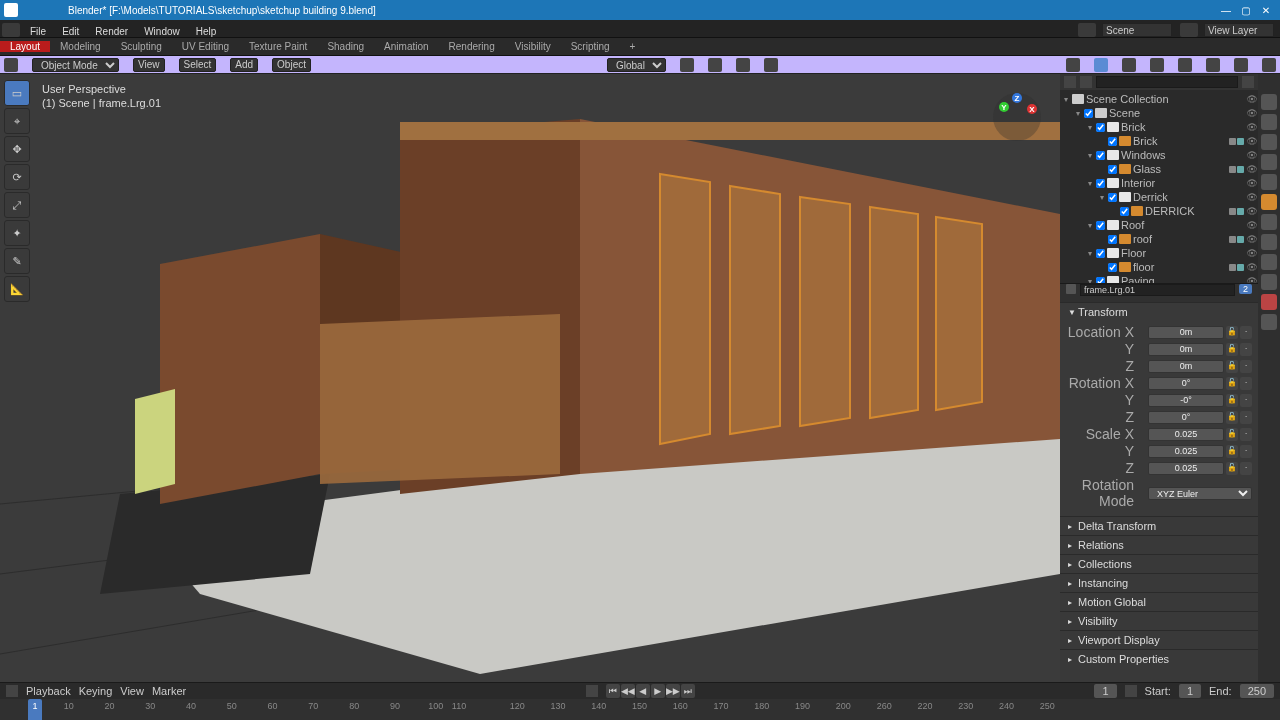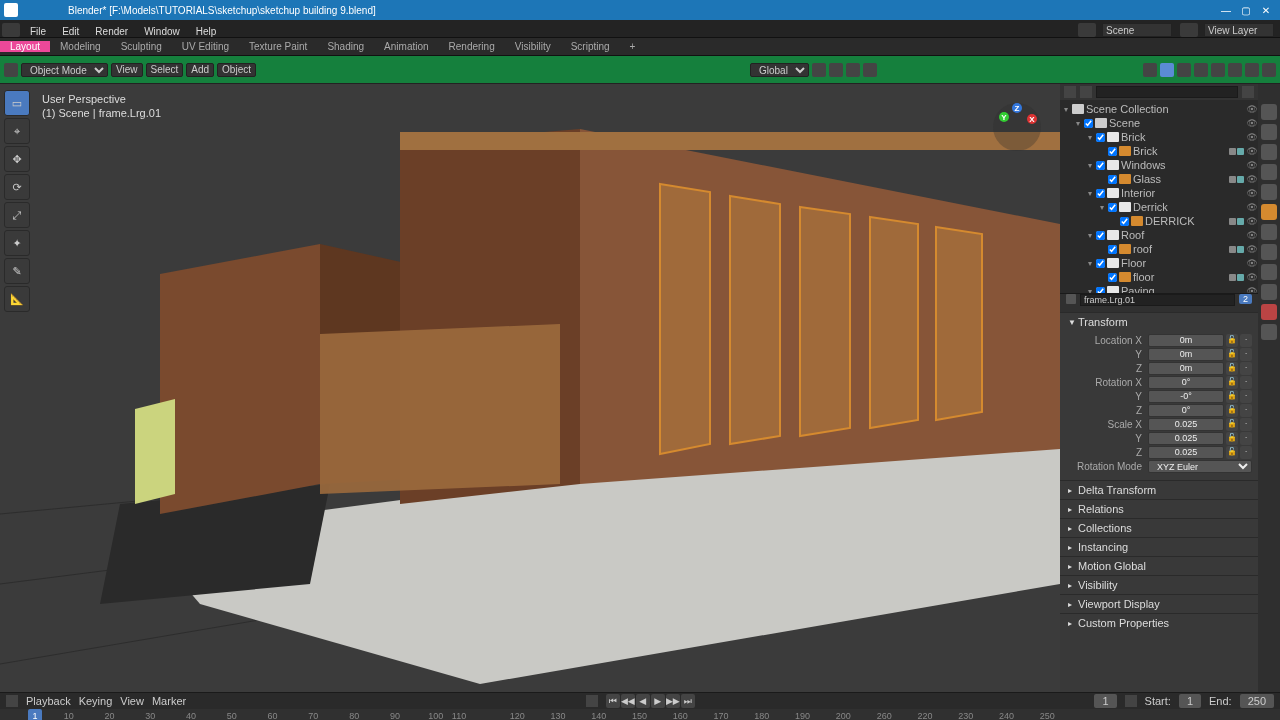--- a/index.html
+++ b/index.html
@@ -9,22 +9,22 @@
 .titlebar .title { flex:1; font-size:10px;padding-left:44px; }
 .titlebar .winbtn { width:20px; text-align:center; font-size:10px; cursor:pointer; }
 .topbar { height:18px; background:#232323; display:flex; align-items:flex-end; border-bottom:1px solid #111; }
 .topbar .mitem { padding:0 8px; font-size:10px; color:#ddd; cursor:pointer; }
 .topbar .spacer { flex:1; }
 .topbar .ricon { width:18px; height:14px; margin:0 2px; background:#3a3a3a; border-radius:2px; }
 .rightfield { display:flex; align-items:center; gap:4px; font-size:10px; margin-right:6px; }
 .rightfield input { background:#333; border:1px solid #222; color:#ccc; font-size:10px; height:14px; width:70px; padding:0 3px; }
 .workspaces { height:18px; background:#2a2a2a; display:flex; align-items:center; border-bottom:1px solid #111; }
 .workspaces .ws { padding:0 10px; font-size:10px; color:#aaa; cursor:pointer; }
-.workspaces .ws.active { color:#fff; background:#ec4899; }
-.headerbar { height:28px; background:#15803d; display:flex; align-items:center; border-bottom:1px solid #222; padding:0 4px; gap:3px; }
+.workspaces .ws.active { color:#fff; background:#b91c1c; }
+.headerbar { height:18px; background:#c4b5fd; display:flex; align-items:center; border-bottom:1px solid #222; padding:0 4px; gap:14px; }
 .headerbar select, .headerbar .hbtn { background:#333; color:#ccc; border:1px solid #222; font-size:10px; height:14px; padding:0 4px; border-radius:2px; }
 .headerbar .hicon { width:14px; height:14px; background:#444; border-radius:2px; }
 .main { display:flex; height:608px; }
 .viewport { flex:1; position:relative; background:#3b3b3b; overflow:hidden; }
 .viewport .toolcol { position:absolute; left:4px; top:6px; width:26px; display:flex; flex-direction:column; gap:2px; }
 .viewport .toolcol .tbtn { width:26px; height:26px; background:#3a3a3a; border-radius:3px; border:1px solid #2a2a2a; display:flex; align-items:center; justify-content:center; color:#ccc; }
 .viewport .toolcol .tbtn.active { background:#4a7abf; }
 .viewport .overlay { position:absolute; left:42px; top:8px; font-size:10px; color:#ddd; line-height:14px; }
 .viewport .scene3d { position:absolute; inset:0; }
 .viewport .navgizmo { position:absolute; right:18px; top:18px; width:50px; height:50px; }
@@ -47,21 +47,21 @@
 .outliner .row .eye { width:12px; font-size:9px; color:#888; text-align:center; }
 .props { flex:1; background:#393939; overflow:hidden; font-size:10px; }
 .props .phead { height:18px; background:#303030; display:flex; align-items:flex-start; padding:0 6px; gap:4px; }
 .props .phead input { flex:1; background:#222; border:1px solid #1a1a1a; height:12px; color:#ccc; font-size:9px; padding:0 3px; }
 .props .badge { background:#4a7abf; color:#fff; padding:0 4px; border-radius:2px; font-size:9px; }
 .props .section { border-top:1px solid #2a2a2a; }
 .props .sechead { display:flex; align-items:center; padding:3px 8px; cursor:pointer; color:#ddd; }
 .props .sechead .tri { width:10px; font-size:8px; }
 .props .secbody { padding:2px 6px 6px 6px; }
 .props .prow { display:flex; align-items:center; margin:1px 0; }
-.props .prow .plabel { width:82px; text-align:right; padding-right:6px; color:#aaa; font-size:10px; }
+.props .prow .plabel { width:82px; text-align:right; padding-right:14px; color:#aaa; font-size:14px; }
 .props .prow .pval { flex:1; background:#555; border:1px solid #333; height:13px; text-align:center; color:#eee; font-size:9px; line-height:11px; border-radius:2px; }
 .props .prow .pbtn { width:12px; height:13px; background:#444; margin-left:2px; border-radius:2px; font-size:8px; text-align:center; line-height:11px; }
 .timeline { height:56px; background:#2a2a2a; display:flex; flex-direction:column; border-top:1px solid #1a1a1a; }
 .timeline .tlhead { height:16px; display:flex; align-items:center; padding:0 6px; gap:8px; font-size:10px; }
 .timeline .tlhead .spacer { flex:1; }
 .timeline .tlhead .playgroup { display:flex; gap:1px; }
 .timeline .tlhead .playgroup .pb { width:14px; height:14px; background:#444; border-radius:2px; text-align:center; font-size:9px; line-height:14px; color:#ccc; }
 .timeline .tlhead .numbox { background:#555; padding:0 8px; border-radius:2px; height:14px; line-height:14px; }
 .timeline .ruler { flex:1; position:relative; background:#303030; }
 .timeline .ruler .tick { position:absolute; top:2px; font-size:9px; color:#888; transform:translateX(-50%); }

